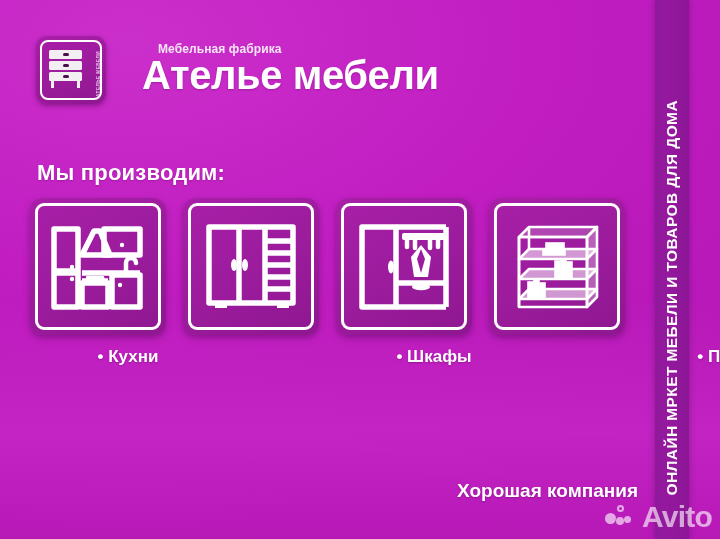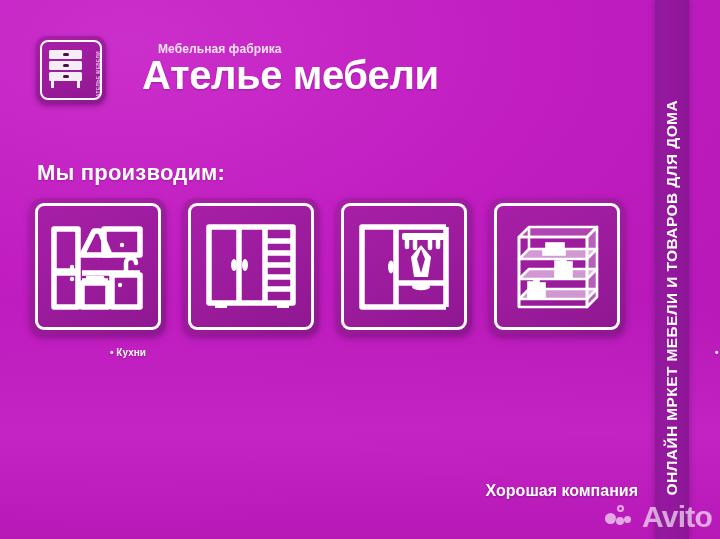--- a/index.html
+++ b/index.html
@@ -190,21 +190,21 @@
   .card-1 { left: 183px; }
   .card-2 { left: 336px; }
   .card-3 { left: 489px; }
 
   .card-label {
     position: absolute;
     top: 149px;
     width: 190px;
     text-align: center;
     color: #ffffff;
-    font-size: 10px;
+    font-size: 17px;
     font-weight: bold;
     white-space: nowrap;
     text-shadow: 0 1px 2px rgba(90,8,95,0.4);
   }
   .lab-0 { left: 3px; }
   .lab-1 { left: 156px; }
   .lab-2 { left: 309px; }
 
   .icon-svg {
     position: absolute;
@@ -215,21 +215,21 @@
     height: 104px;
   }
 
   
   .tagline {
     position: absolute;
     right: 82px;
     bottom: 34px;
     text-align: center;
     color: #ffffff;
-    font-size: 16px;
+    font-size: 19px;
     font-weight: bold;
     line-height: 28px;
     text-shadow: 0 1px 2px rgba(90,8,95,0.4);
   }
 
   
   .avito {
     position: absolute;
     right: 8px;
     bottom: 3px;
@@ -336,20 +336,21 @@
         </g>
         <g fill="#ffffff">
           <ellipse cx="35" cy="50" rx="3" ry="6"></ellipse>
           <ellipse cx="46" cy="50" rx="3" ry="6"></ellipse>
         </g>
         <g fill="#ffffff">
           <rect x="16" y="88" width="12" height="5"></rect>
           <rect x="78" y="88" width="12" height="5"></rect>
         </g>
       </svg>
+      <div class="card-label lab-1">• Шкафы</div>
     </div>
 
     <div class="card card-2">
       <div class="inner"></div>
       <svg class="icon-svg" viewBox="0 0 104 104">
         <g fill="none" stroke="#ffffff" stroke-width="5.5" stroke-linejoin="round">
           <rect x="10" y="12" width="34" height="80"></rect>
           <path d="M44 12 H94"></path>
           <path d="M44 68 H94"></path>
           <path d="M44 92 H94"></path>

